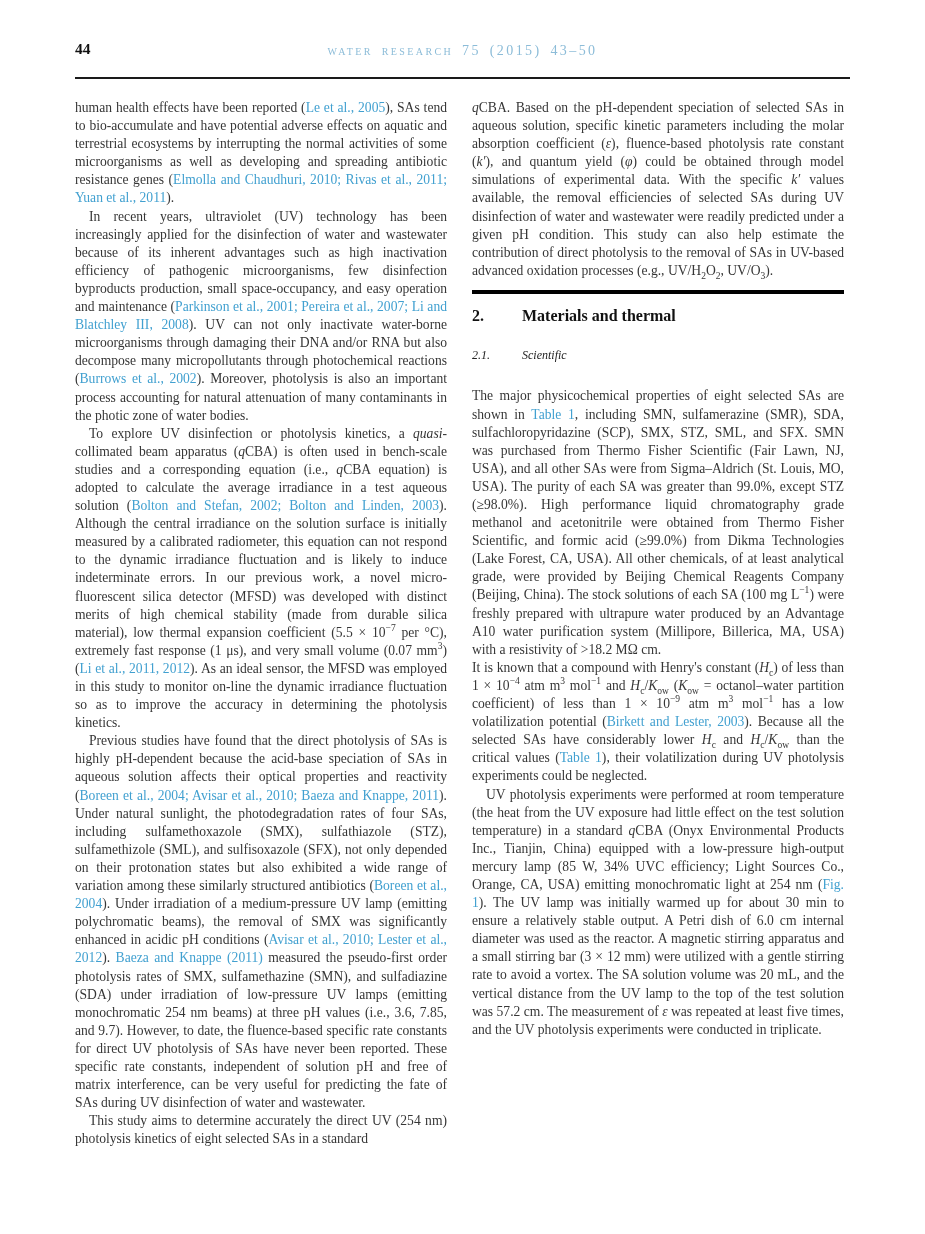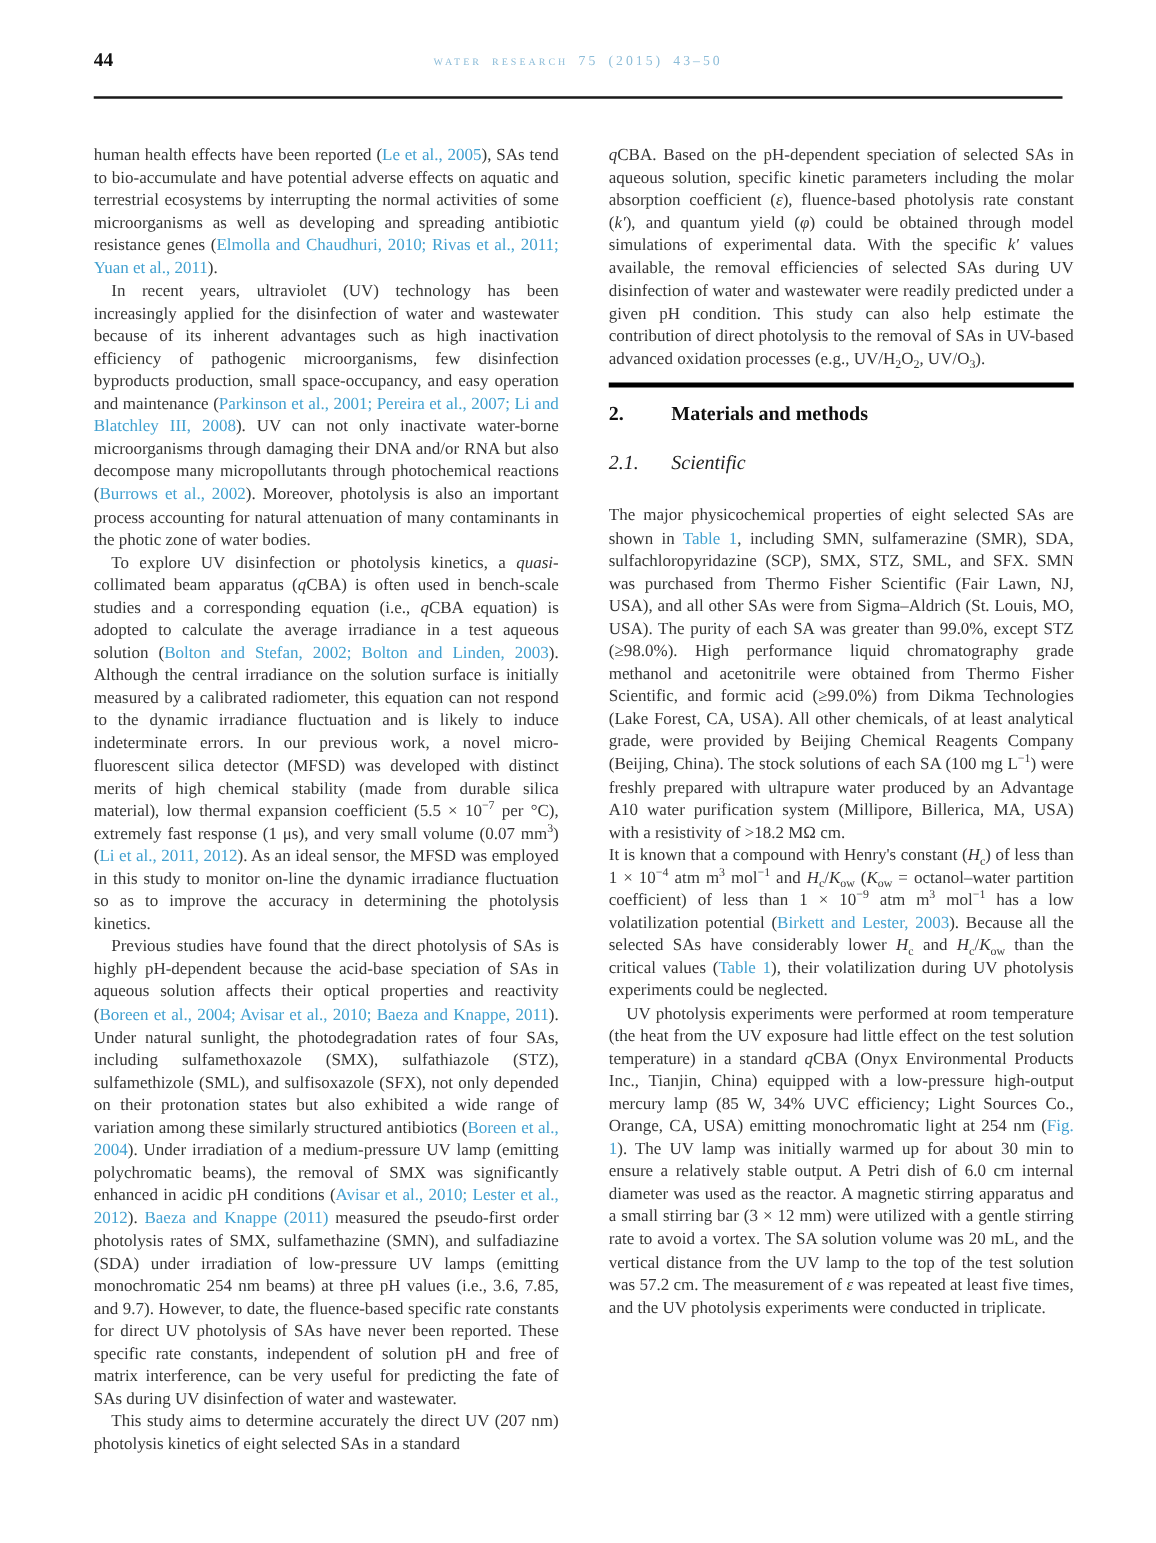--- a/index.html
+++ b/index.html
@@ -7,70 +7,70 @@
     width:925px; height:1234px; position:relative;
     font-family:"Liberation Serif", serif;
     -webkit-font-smoothing:antialiased;
   }
   .page { width:925px; height:1234px; position:relative; overflow:hidden; }
 
   
   .runhead { position:absolute; top:40px; left:75px; right:75px; height:22px; }
   .pageno  { position:absolute; left:0; top:0; font-size:15.5px; font-weight:bold; color:#111; }
   .jline   { position:absolute; left:0; right:0; top:3px; text-align:center;
-             font-variant:small-caps; letter-spacing:2.4px; font-size:11px;
+             font-variant:small-caps; letter-spacing:2.4px; font-size:14px;
              color:#8cbcd8; word-spacing:3px; }
   .headrule{ position:absolute; top:77px; left:75px; right:75px; height:2px; background:#1a1a1a; }
 
   
-  .columns { position:absolute; top:115px; left:75px; display:flex; gap:40px; }
+  .columns { position:absolute; top:99px; left:75px; display:flex; gap:25px; }
   .col { width:372px; font-size:13.6px; line-height:18.1px; text-align:justify;
          color:#363636; }
   .col p { margin:0; }
   .col p.indent { text-indent:14px; }
 
   a.cite { text-decoration:none; cursor:pointer; }
   .it  { font-style:italic; }
   .sup { font-size:0.70em; vertical-align:super; line-height:0; }
   .sub { font-size:0.70em; vertical-align:sub;   line-height:0; }
 
   
   .section-rule { height:4.5px; background:#000; margin:10px 0 11px; }
   h2.sec { display:flex; margin:0; font-size:16px; font-weight:bold; color:#111;
            text-align:left; line-height:22px; }
   h2.sec .num { width:50px; flex:0 0 50px; }
-  h3.subsec { display:flex; margin:19px 0 23px; font-size:16px; font-weight:normal;
+  h3.subsec { display:flex; margin:19px 0 23px; font-size:12px; font-weight:normal;
               font-style:italic; color:#222; text-align:left; line-height:18px; }
   h3.subsec .num { width:50px; flex:0 0 50px; }
 </style>
 </head>
 <body>
 
 <div class="page">
 
   <div class="runhead">
     <span class="pageno">44</span>
     <span class="jline" style="color: rgb(140, 188, 216);">water research 75 (2015) 43–50</span>
   </div>
   <div class="headrule"></div>
 
   <div class="columns">
     <div class="col">
         <p><span>human health effects have been reported (</span><a class="cite" href="#" style="color: rgb(65, 160, 208);">Le et al., 2005</a><span>), SAs tend to bio-accumulate and have potential adverse effects on aquatic and terrestrial ecosystems by interrupting the normal activities of some microorganisms as well as developing and spreading antibiotic resistance genes (</span><a class="cite" href="#" style="color: rgb(65, 160, 208);">Elmolla and Chaudhuri, 2010; Rivas et al., 2011; Yuan et al., 2011</a><span>).</span></p>
         <p class="indent"><span>In recent years, ultraviolet (UV) technology has been increasingly applied for the disinfection of water and wastewater because of its inherent advantages such as high inactivation efficiency of pathogenic microorganisms, few disinfection byproducts production, small space-occupancy, and easy operation and maintenance (</span><a class="cite" href="#" style="color: rgb(65, 160, 208);">Parkinson et al., 2001; Pereira et al., 2007; Li and Blatchley III, 2008</a><span>). UV can not only inactivate water-borne microorganisms through damaging their DNA and/or RNA but also decompose many micropollutants through photochemical reactions (</span><a class="cite" href="#" style="color: rgb(65, 160, 208);">Burrows et al., 2002</a><span>). Moreover, photolysis is also an important process accounting for natural attenuation of many contaminants in the photic zone of water bodies.</span></p>
         <p class="indent"><span>To explore UV disinfection or photolysis kinetics, a </span><span class="it">quasi</span><span>-collimated beam apparatus (</span><span class="it">q</span><span>CBA) is often used in bench-scale studies and a corresponding equation (i.e., </span><span class="it">q</span><span>CBA equation) is adopted to calculate the average irradiance in a test aqueous solution (</span><a class="cite" href="#" style="color: rgb(65, 160, 208);">Bolton and Stefan, 2002; Bolton and Linden, 2003</a><span>). Although the central irradiance on the solution surface is initially measured by a calibrated radiometer, this equation can not respond to the dynamic irradiance fluctuation and is likely to induce indeterminate errors. In our previous work, a novel micro-fluorescent silica detector (MFSD) was developed with distinct merits of high chemical stability (made from durable silica material), low thermal expansion coefficient (5.5 × 10</span><span class="sup">−7</span><span> per °C), extremely fast response (1 μs), and very small volume (0.07 mm</span><span class="sup">3</span><span>) (</span><a class="cite" href="#" style="color: rgb(65, 160, 208);">Li et al., 2011, 2012</a><span>). As an ideal sensor, the MFSD was employed in this study to monitor on-line the dynamic irradiance fluctuation so as to improve the accuracy in determining the photolysis kinetics.</span></p>
         <p class="indent"><span>Previous studies have found that the direct photolysis of SAs is highly pH-dependent because the acid-base speciation of SAs in aqueous solution affects their optical properties and reactivity (</span><a class="cite" href="#" style="color: rgb(65, 160, 208);">Boreen et al., 2004; Avisar et al., 2010; Baeza and Knappe, 2011</a><span>). Under natural sunlight, the photodegradation rates of four SAs, including sulfamethoxazole (SMX), sulfathiazole (STZ), sulfamethizole (SML), and sulfisoxazole (SFX), not only depended on their protonation states but also exhibited a wide range of variation among these similarly structured antibiotics (</span><a class="cite" href="#" style="color: rgb(65, 160, 208);">Boreen et al., 2004</a><span>). Under irradiation of a medium-pressure UV lamp (emitting polychromatic beams), the removal of SMX was significantly enhanced in acidic pH conditions (</span><a class="cite" href="#" style="color: rgb(65, 160, 208);">Avisar et al., 2010; Lester et al., 2012</a><span>). </span><a class="cite" href="#" style="color: rgb(65, 160, 208);">Baeza and Knappe (2011)</a><span> measured the pseudo-first order photolysis rates of SMX, sulfamethazine (SMN), and sulfadiazine (SDA) under irradiation of low-pressure UV lamps (emitting monochromatic 254 nm beams) at three pH values (i.e., 3.6, 7.85, and 9.7). However, to date, the fluence-based specific rate constants for direct UV photolysis of SAs have never been reported. These specific rate constants, independent of solution pH and free of matrix interference, can be very useful for predicting the fate of SAs during UV disinfection of water and wastewater.</span></p>
-        <p class="indent"><span>This study aims to determine accurately the direct UV (207 nm) photolysis kinetics of eight selected SAs in a standard</span></p>
+        <p class="indent"><span>This study aims to determine accurately the direct UV (254 nm) photolysis kinetics of eight selected SAs in a standard</span></p>
       </div>
     <div class="col">
         <p><span class="it">q</span><span>CBA. Based on the pH-dependent speciation of selected SAs in aqueous solution, specific kinetic parameters including the molar absorption coefficient (</span><span class="it">ε</span><span>), fluence-based photolysis rate constant (</span><span class="it">k′</span><span>), and quantum yield (</span><span class="it">φ</span><span>) could be obtained through model simulations of experimental data. With the specific </span><span class="it">k′</span><span> values available, the removal efficiencies of selected SAs during UV disinfection of water and wastewater were readily predicted under a given pH condition. This study can also help estimate the contribution of direct photolysis to the removal of SAs in UV-based advanced oxidation processes (e.g., UV/H</span><span class="sub">2</span><span>O</span><span class="sub">2</span><span>, UV/O</span><span class="sub">3</span><span>).</span></p>
         <div class="section-rule"></div>
         <h2 class="sec">
           <span class="num">2.</span>
-          <span>Materials and methods</span>
+          <span>Materials and thermal</span>
         </h2>
         <h3 class="subsec">
           <span class="num">2.1.</span>
           <span>Scientific</span>
         </h3>
         <p><span>The major physicochemical properties of eight selected SAs are shown in </span><a class="cite" href="#" style="color: rgb(65, 160, 208);">Table 1</a><span>, including SMN, sulfamerazine (SMR), SDA, sulfachloropyridazine (SCP), SMX, STZ, SML, and SFX. SMN was purchased from Thermo Fisher Scientific (Fair Lawn, NJ, USA), and all other SAs were from Sigma–Aldrich (St. Louis, MO, USA). The purity of each SA was greater than 99.0%, except STZ (≥98.0%). High performance liquid chromatography grade methanol and acetonitrile were obtained from Thermo Fisher Scientific, and formic acid (≥99.0%) from Dikma Technologies (Lake Forest, CA, USA). All other chemicals, of at least analytical grade, were provided by Beijing Chemical Reagents Company (Beijing, China). The stock solutions of each SA (100 mg L</span><span class="sup">−1</span><span>) were freshly prepared with ultrapure water produced by an Advantage A10 water purification system (Millipore, Billerica, MA, USA) with a resistivity of &gt;18.2 MΩ cm.</span></p>
         <p><span>It is known that a compound with Henry's constant (</span><span class="it">H</span><span class="sub">c</span><span>) of less than 1 × 10</span><span class="sup">−4</span><span> atm m</span><span class="sup">3</span><span> mol</span><span class="sup">−1</span><span> and </span><span class="it">H</span><span class="sub">c</span><span>/</span><span class="it">K</span><span class="sub">ow</span><span> (</span><span class="it">K</span><span class="sub">ow</span><span> = octanol–water partition coefficient) of less than 1 × 10</span><span class="sup">−9</span><span> atm m</span><span class="sup">3</span><span> mol</span><span class="sup">−1</span><span> has a low volatilization potential (</span><a class="cite" href="#" style="color: rgb(65, 160, 208);">Birkett and Lester, 2003</a><span>). Because all the selected SAs have considerably lower </span><span class="it">H</span><span class="sub">c</span><span> and </span><span class="it">H</span><span class="sub">c</span><span>/</span><span class="it">K</span><span class="sub">ow</span><span> than the critical values (</span><a class="cite" href="#" style="color: rgb(65, 160, 208);">Table 1</a><span>), their volatilization during UV photolysis experiments could be neglected.</span></p>
         <p class="indent"><span>UV photolysis experiments were performed at room temperature (the heat from the UV exposure had little effect on the test solution temperature) in a standard </span><span class="it">q</span><span>CBA (Onyx Environmental Products Inc., Tianjin, China) equipped with a low-pressure high-output mercury lamp (85 W, 34% UVC efficiency; Light Sources Co., Orange, CA, USA) emitting monochromatic light at 254 nm (</span><a class="cite" href="#" style="color: rgb(65, 160, 208);">Fig. 1</a><span>). The UV lamp was initially warmed up for about 30 min to ensure a relatively stable output. A Petri dish of 6.0 cm internal diameter was used as the reactor. A magnetic stirring apparatus and a small stirring bar (3 × 12 mm) were utilized with a gentle stirring rate to avoid a vortex. The SA solution volume was 20 mL, and the vertical distance from the UV lamp to the top of the test solution was 57.2 cm. The measurement of </span><span class="it">ε</span><span> was repeated at least five times, and the UV photolysis experiments were conducted in triplicate.</span></p>
       </div>
   </div>

